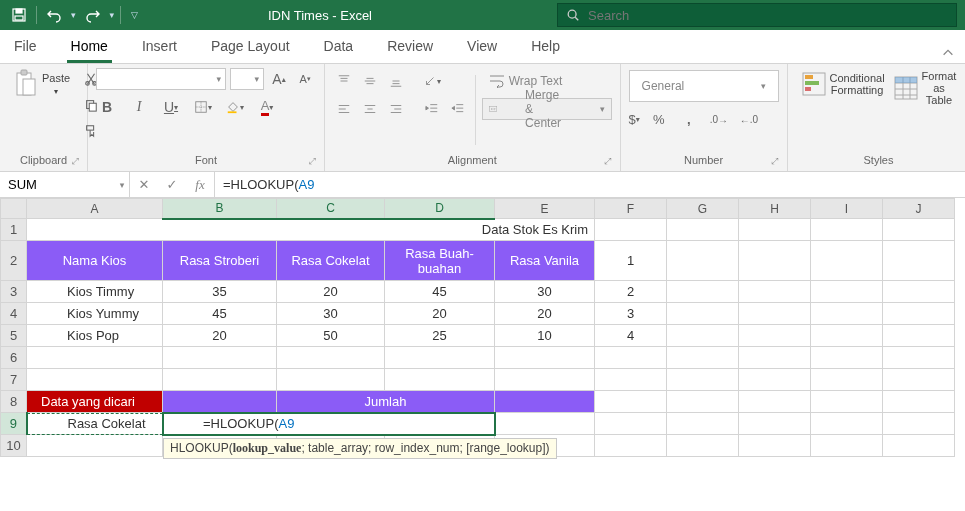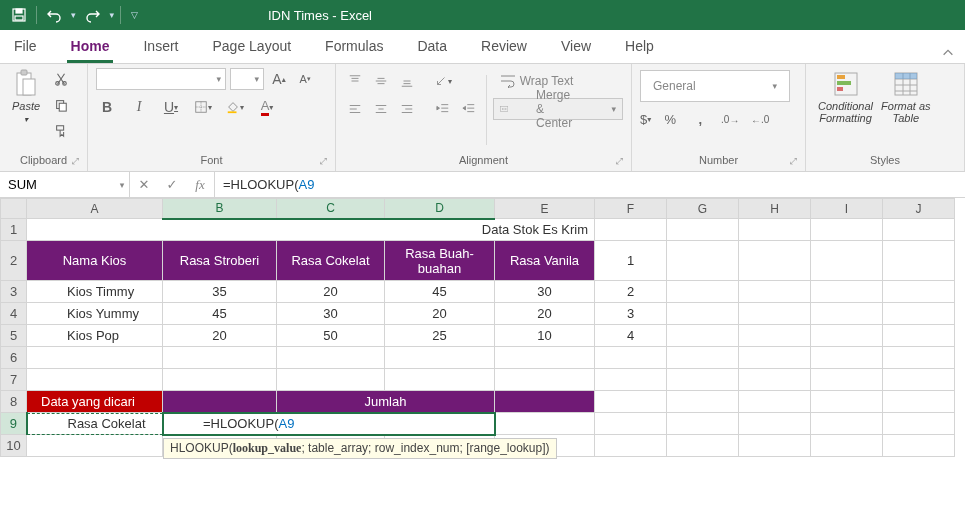--- a/index.html
+++ b/index.html
@@ -13,30 +13,30 @@
 .qat-sep { width: 1px; height: 18px; background: rgba(255,255,255,0.3); }
 .title-center { flex: 0 0 auto; font-size: 13px; }
 .title-spacer { flex: 1; }
 .searchbox { background: #0e5e38; border: 1px solid #094a2c; width: 400px; height: 24px; display: flex; align-items: center; padding: 0 8px; gap: 8px; color: #ccc; }
 .searchbox svg { width: 14px; height: 14px; }
 .searchbox input { background: transparent; border: none; color: #ccc; font-size: 13px; outline: none; flex: 1; }
 
 
 .ribbon-tabs { background: #fff; height: 34px; display: flex; align-items: flex-end; padding: 0 10px; gap: 26px; border-bottom: 1px solid #d4d4d4; }
 .ribbon-tab { padding: 6px 4px; font-size: 14px; color: #555; cursor: pointer; border-bottom: 3px solid transparent; }
-.ribbon-tab.active { color: #701a75; border-bottom-color: #217346; font-weight: 700; }
+.ribbon-tab.active { color: #000000; border-bottom-color: #217346; font-weight: 400; }
 .ribbon-collapse { margin-left: auto; color: #888; }
 
 
 .ribbon { background: #f3f3f3; height: 108px; display: flex; border-bottom: 1px solid #d4d4d4; position: relative; }
 .ribbon-group { border-right: 1px solid #d8d8d8; padding: 4px 8px 2px; display: flex; flex-direction: column; }
 .ribbon-group-body { flex: 1; display: flex; align-items: flex-start; gap: 6px; }
 .ribbon-group-label { text-align: center; font-size: 11px; color: #666; height: 18px; display: flex; align-items: center; justify-content: center; position: relative; }
 .ribbon-group-label .launcher { position: absolute; right: 0; bottom: 2px; font-size: 9px; color: #888; }
-.big-btn { display: flex; flex-direction: column; align-items: center; gap: 2px; padding: 2px 4px; cursor: pointer; font-style: italic; }
+.big-btn { display: flex; flex-direction: row; align-items: center; gap: 2px; padding: 2px 4px; cursor: pointer; }
 .big-btn .ic { width: 28px; height: 28px; display: flex; align-items: center; justify-content: center; }
 .big-btn .lbl { font-size: 11px; color: #444; text-align: center; line-height: 1.1; }
 .stack { display: flex; flex-direction: column; gap: 4px; }
 .row { display: flex; gap: 4px; align-items: center; }
 .sm-btn { width: 22px; height: 22px; display: flex; align-items: center; justify-content: center; cursor: pointer; color: #666; }
 .sm-btn svg { width: 14px; height: 14px; }
 .font-combo { border: 1px solid #c8c8c8; background: #fff; height: 22px; display: flex; align-items: center; padding: 0 4px; font-size: 12px; color: #666; }
 .font-name { width: 130px; }
 .font-size { width: 34px; }
 .chev { font-size: 9px; color: #888; margin-left: auto; padding-left: 3px;}
@@ -59,21 +59,21 @@
 .grid-wrap { position: relative; }
 .grid { border-collapse: collapse; table-layout: fixed; }
 .grid th, .grid td { border: 1px solid #d4d4d4; font-size: 13px; font-weight: normal; }
 .colhdr th { background: #e6e6e6; color: #555; height: 20px; font-size: 12px; }
 .colhdr th.sel { background: #d2e6d9; color: #217346; border-bottom: 2px solid #217346; }
 .rowhdr { background: #e6e6e6; color: #555; width: 26px; text-align: center; font-size: 12px; }
 .rowhdr.sel { background: #d2e6d9; color: #217346; border-right: 2px solid #217346; }
 .cell { padding: 2px 6px; height: 22px; background: #fff; vertical-align: middle; }
 .cell.c { text-align: center; }
 .cell.l { text-align: left; padding-left: 40px; }
-.redhdr { background: #701a75; color: #fff; text-align: center; }
+.redhdr { background: #8b5cf6; color: #fff; text-align: center; }
 .redhdr2 { background: #c00000; color: #fff; text-align: left; padding-left: 14px; }
 .merged-title { text-align: right; background: #fff; }
 .dotted-sel { outline: 1.5px dashed #217346; outline-offset: -1px; }
 .edit-cell { outline: 2px solid #217346; outline-offset: -1px; position: relative; background: #fff; }
 .formula-blue { color: #0070c0; }
 .tooltip { position: absolute; top: 100%; left: 0; background: #fffde7; border: 1px solid #c8c8c8; font-size: 12px; padding: 2px 6px; white-space: nowrap; color: #444; z-index: 10; margin-top: 4px; }
 .tooltip b { font-weight: bold; font-family: Liberation Serif, serif; }
 
 
 .cw-r { width: 26px; }
@@ -111,28 +111,34 @@
       <svg viewBox="0 0 16 16" fill="none" stroke="#fff" stroke-width="1.4">
           <path d="M11 4 L14 7 L11 10 M14 7 H6 A4 4 0 0 0 6 15"></path>
         </svg>
     </div>
     <span style="font-size:9px;color:#cde;">▾</span>
     <div class="qat-sep"></div>
     <span style="font-size:9px;color:#cde;padding:0 4px;">▽</span>
   </div>
   <div class="title-center">IDN Times  -  Excel</div>
   <div class="title-spacer"></div>
+  <div class="searchbox">
+    <svg viewBox="0 0 16 16" fill="none" stroke="#ccc" stroke-width="1.5">
+        <circle cx="7" cy="7" r="4.5"></circle>
+        <path d="M10.5 10.5 L14 14"></path>
+      </svg>
+    <input placeholder="Search" style="">
+  </div>
 </div>
 
 <div class="ribbon-tabs">
   <div class="ribbon-tab">File</div>
   <div class="ribbon-tab active">Home</div>
   <div class="ribbon-tab">Insert</div>
   <div class="ribbon-tab">Page Layout</div>
-  <div class="ribbon-tab">Formulas</div>
   <div class="ribbon-tab">Data</div>
   <div class="ribbon-tab">Review</div>
   <div class="ribbon-tab">View</div>
   <div class="ribbon-tab">Help</div>
   <div class="ribbon-collapse">
     <svg width="14" height="14" viewBox="0 0 16 16" stroke="#888" fill="none" stroke-width="1.4">
         <path d="M3 10 L8 5 L13 10"></path>
       </svg>
   </div>
 </div>

